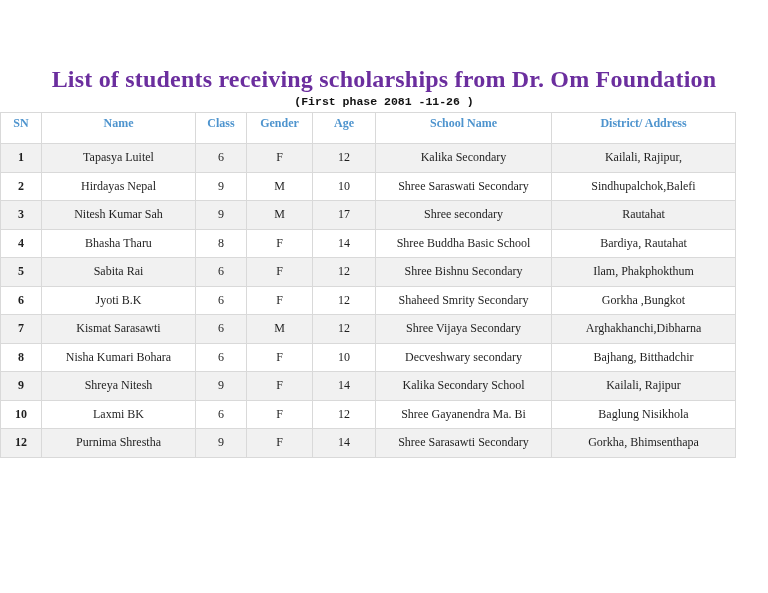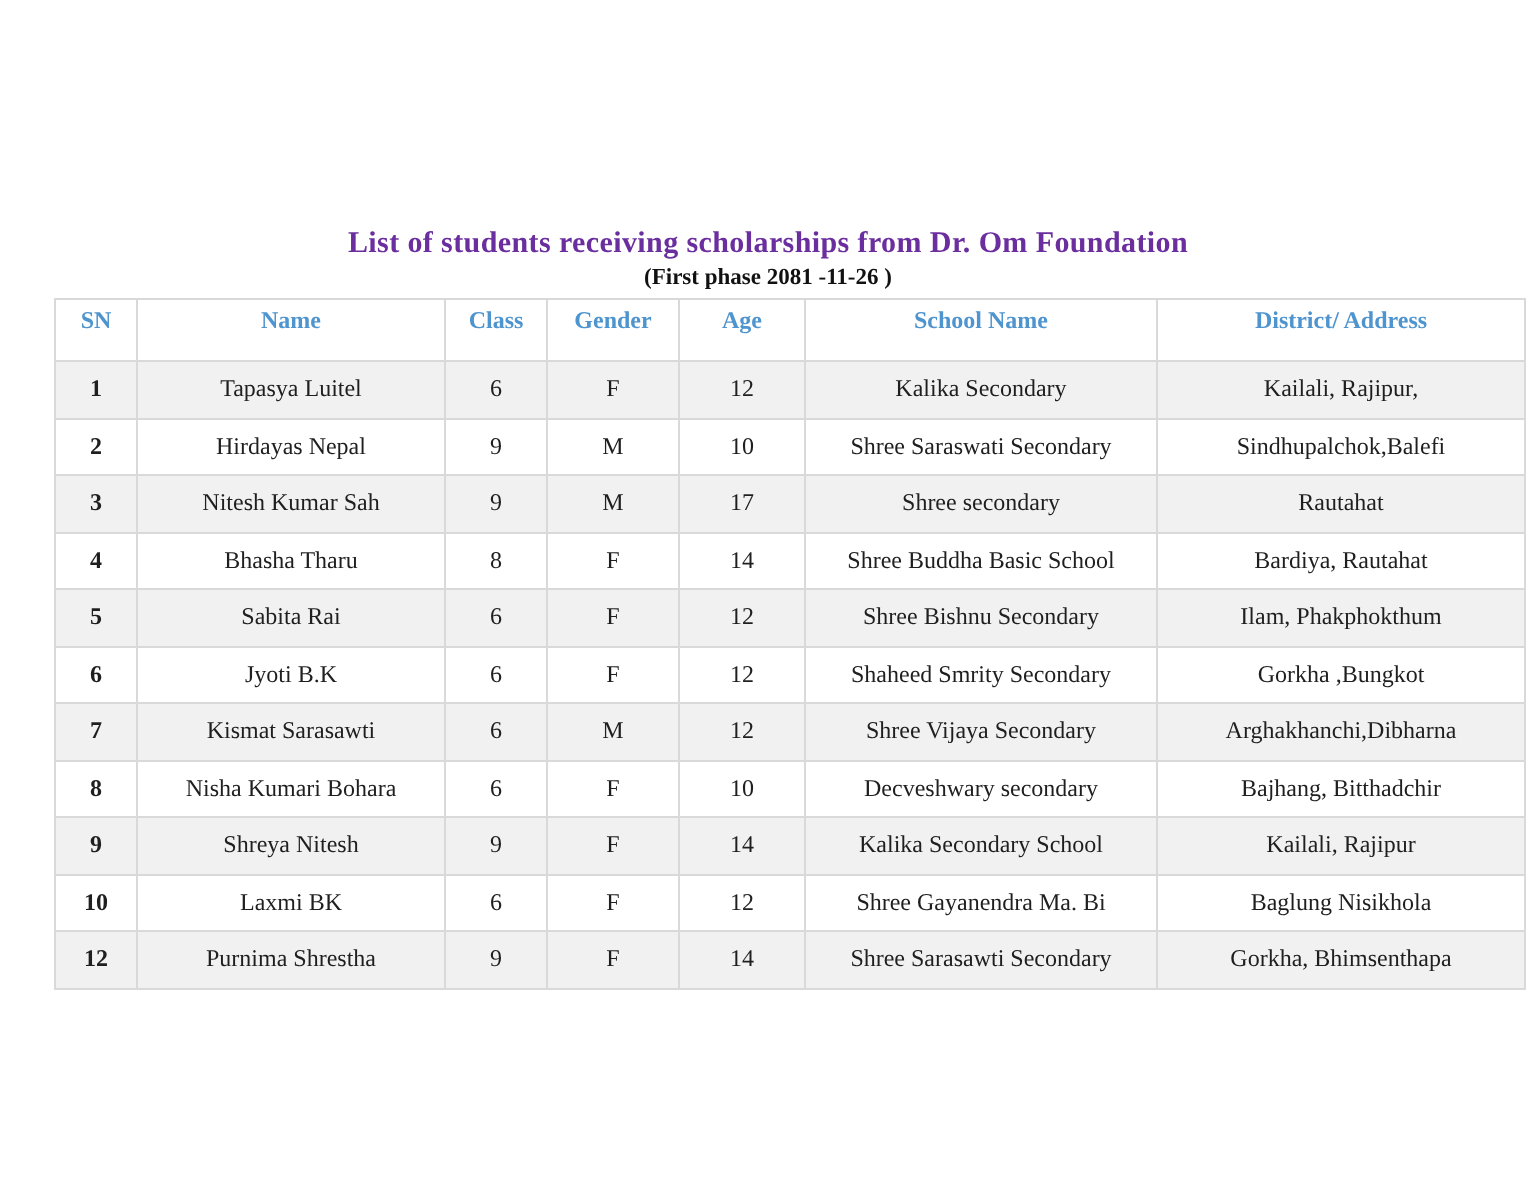--- a/index.html
+++ b/index.html
@@ -10,38 +10,38 @@
   }
   .page {
     position: relative;
     width: 768px;
     height: 593px;
     background: #ffffff;
     overflow: hidden;
   }
   .title {
     margin: 0;
-    padding-top: 114px;
+    padding-top: 66px;
     text-align: center;
-    font-size: 15px;
+    font-size: 24px;
     font-weight: bold;
     color: var(--title-color, #6B2E9E);
     letter-spacing: 0.2px;
   }
   .subtitle {
     margin-top: 2px;
     text-align: center;
     font-size: 11.5px;
     font-weight: bold;
     color: #111111;
+    font-family: Liberation Mono, monospace;
   }
   table.students {
     border-collapse: collapse;
     table-layout: fixed;
-    margin-left: 27px;
     margin-top: 4px;
     width: 735px;
     border-radius: 17px;
   }
   table.students th,
   table.students td {
     border: 1px solid var(--border-color, #D9D9D9);
     text-align: center;
     overflow: hidden;
     white-space: nowrap;

